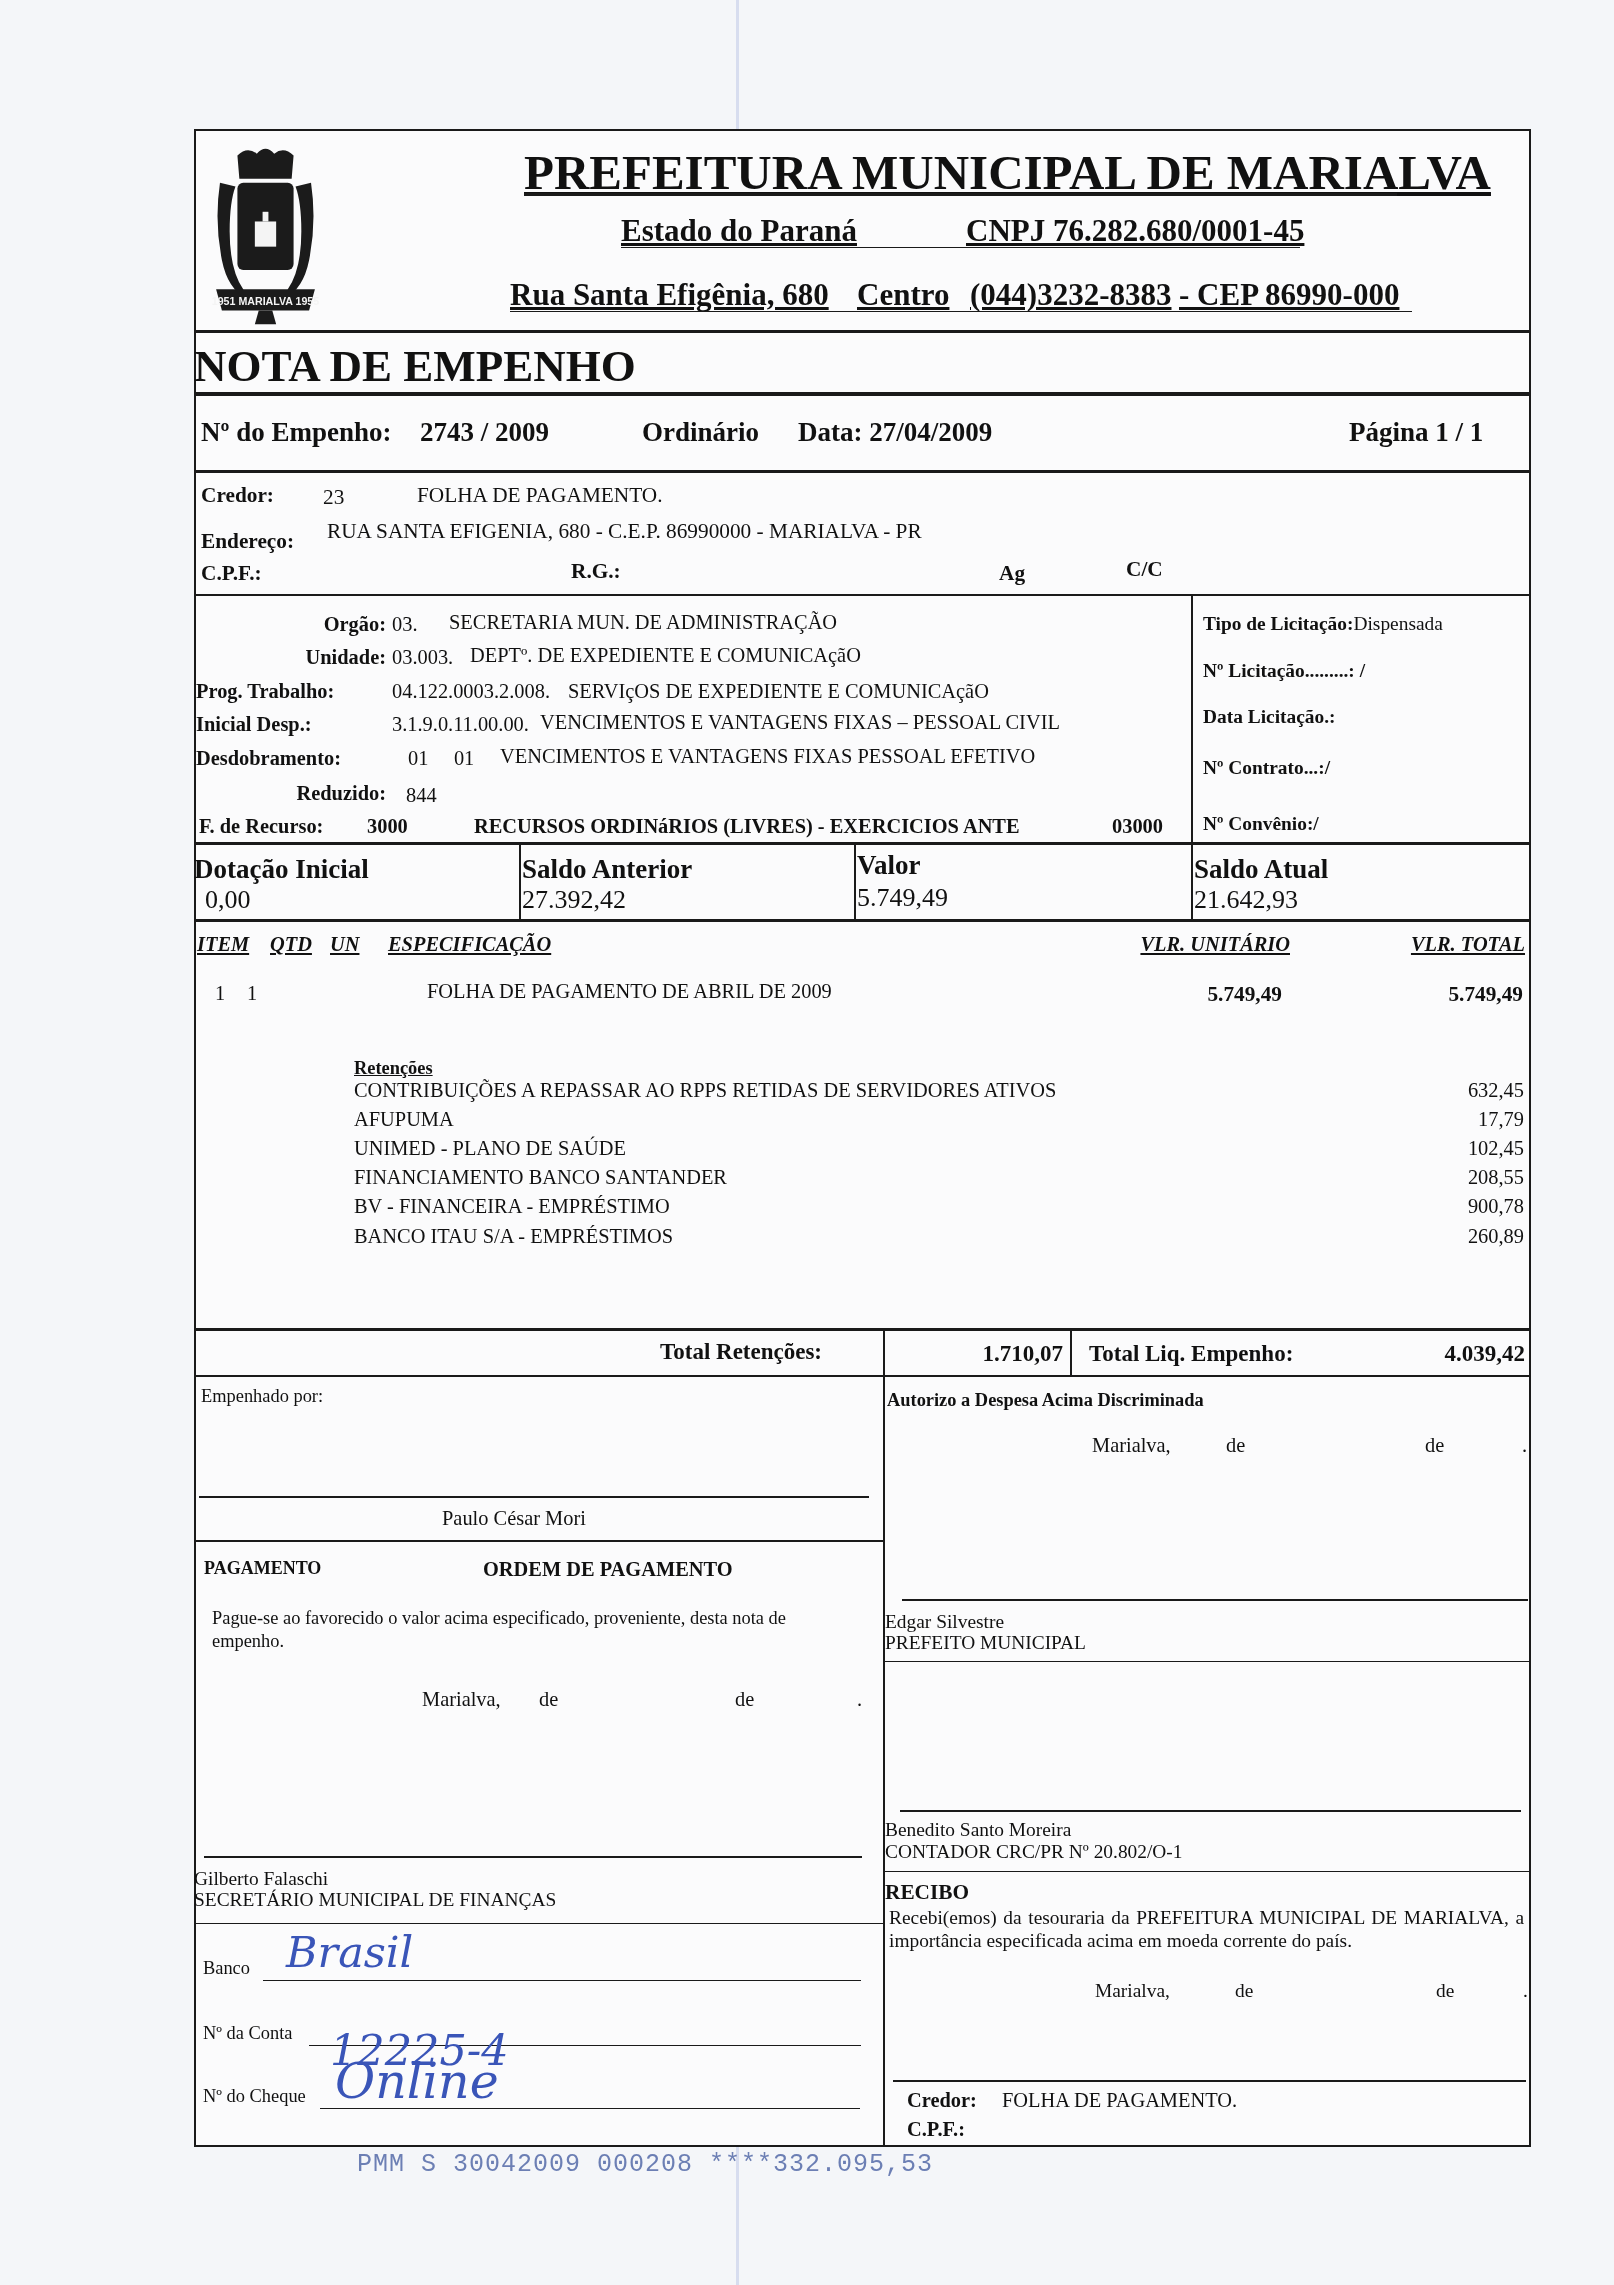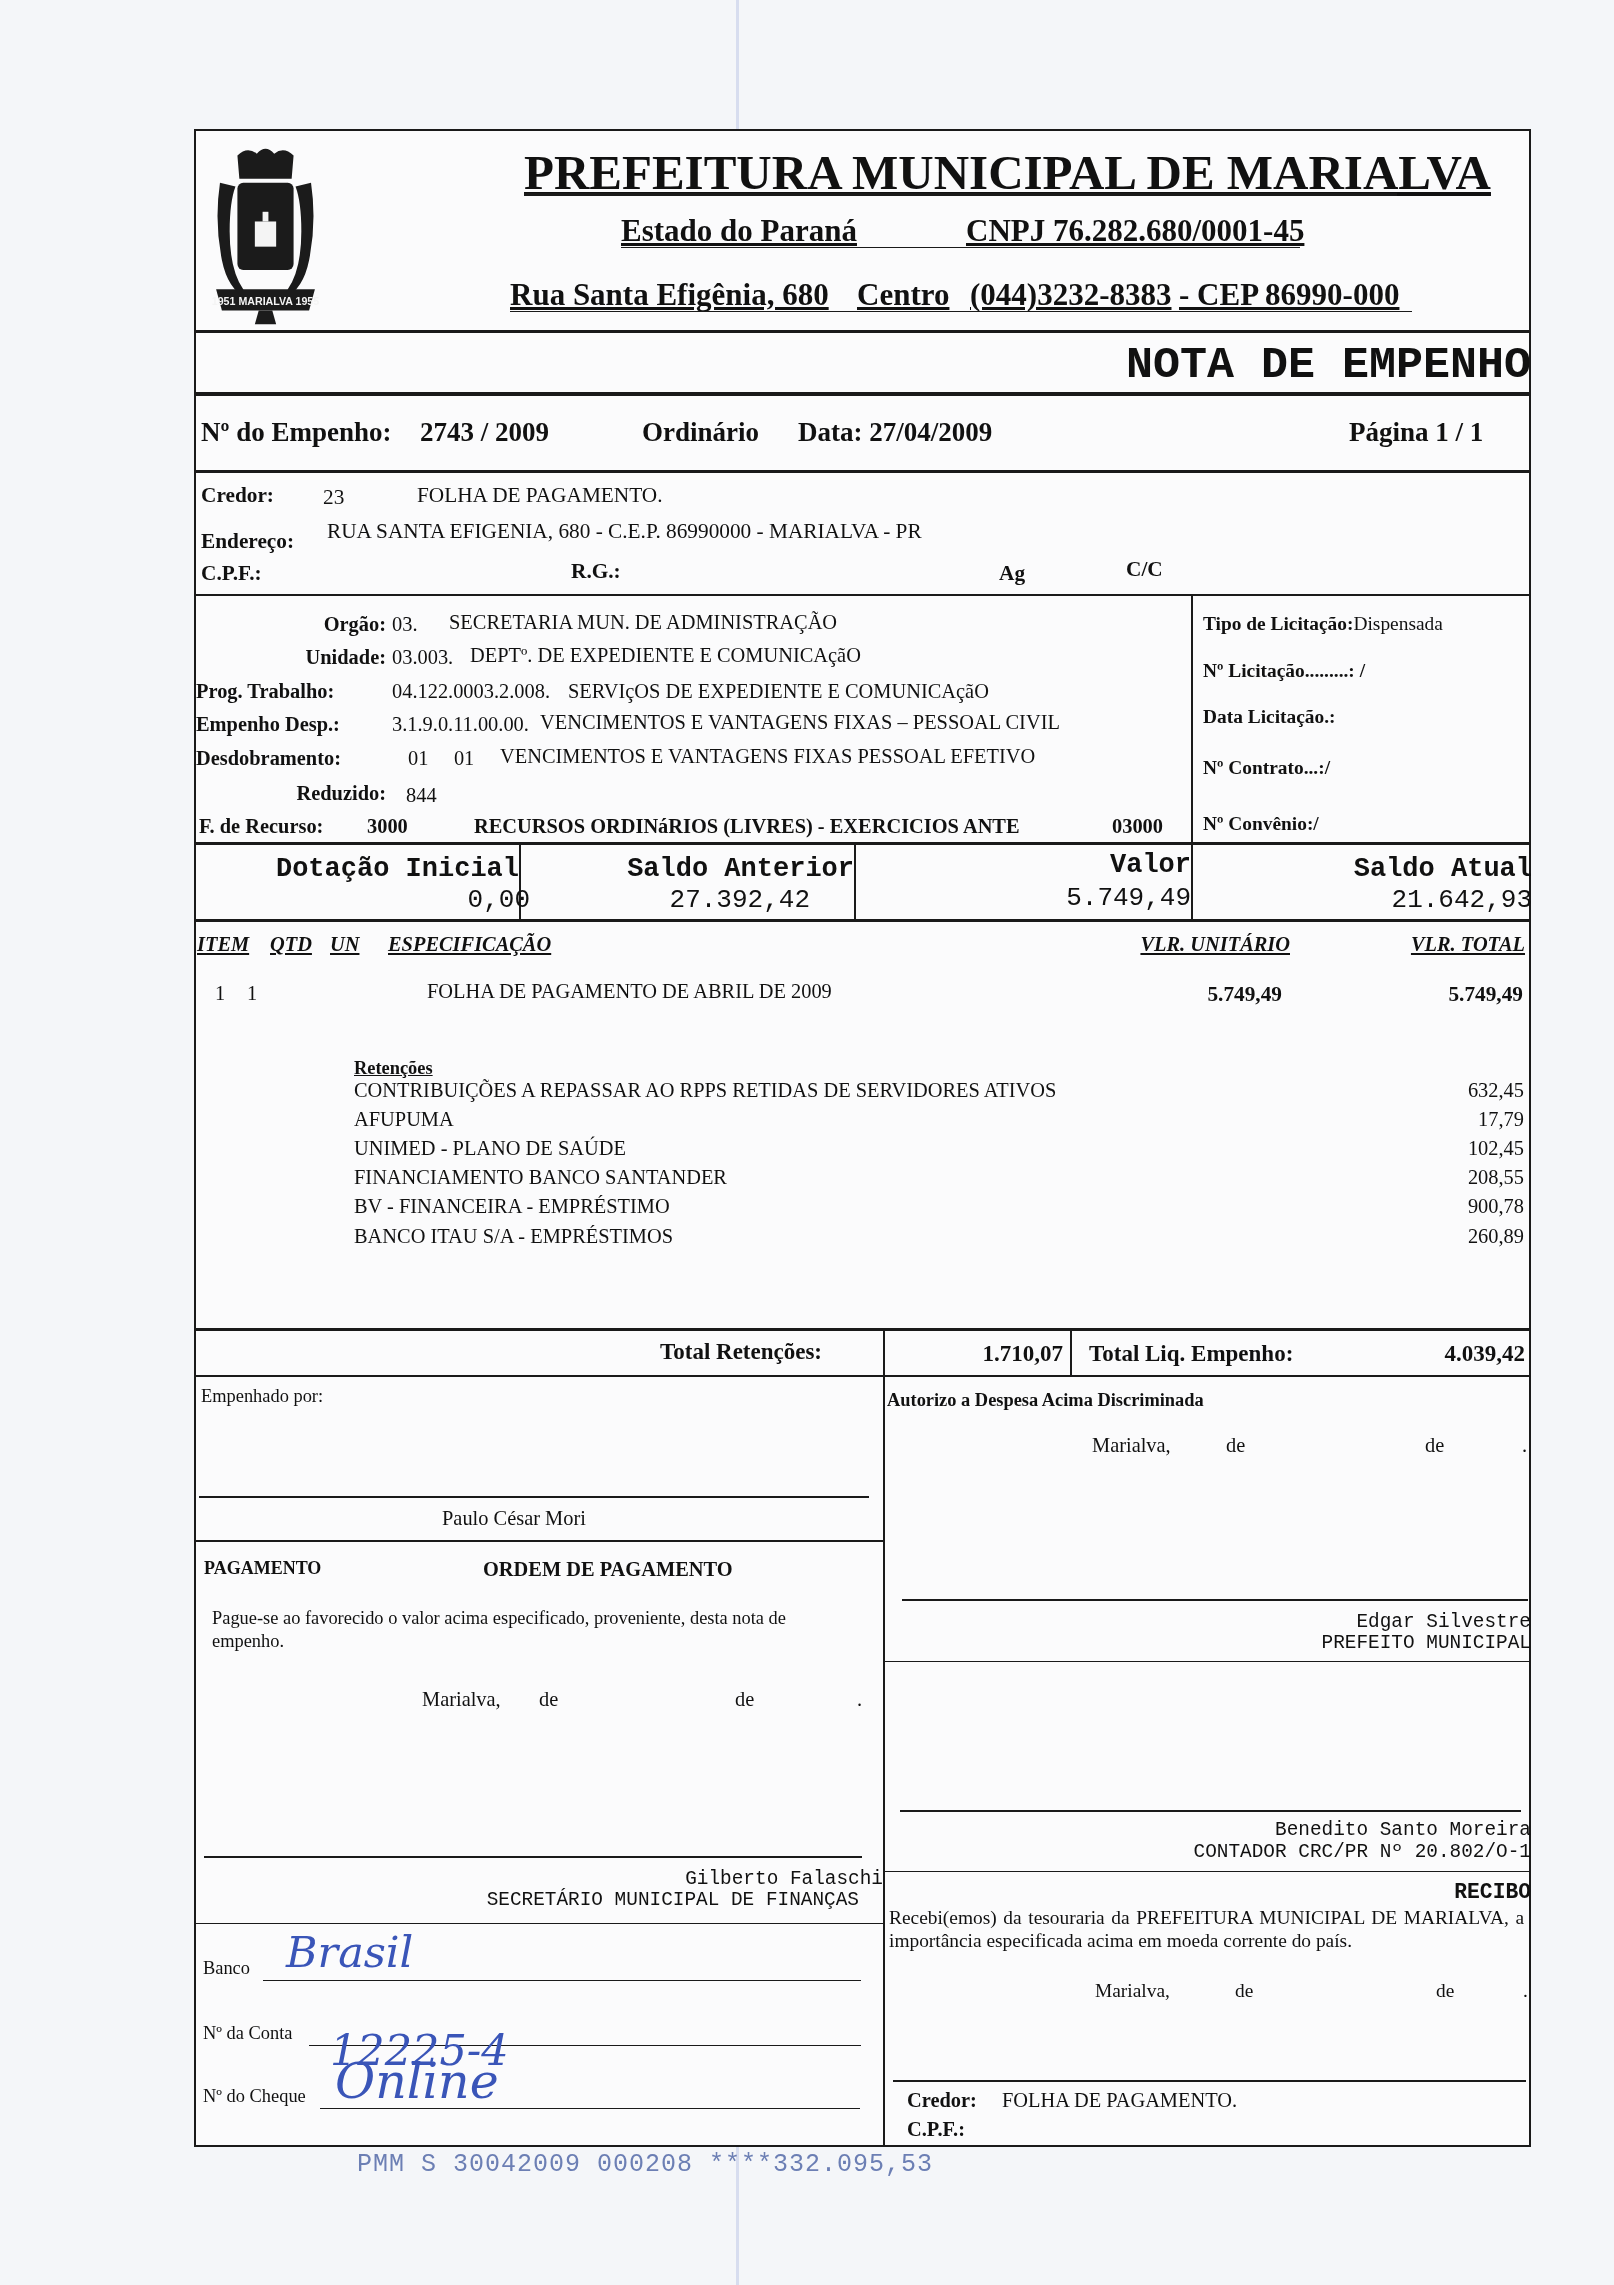--- a/index.html
+++ b/index.html
@@ -6,21 +6,21 @@
   body { width:1615px; height:2285px; background:#f4f6f9; position:relative; overflow:hidden;
          font-family:"Liberation Serif", serif; color:#111; }
   .abs { position:absolute; }
   .frame { position:absolute; left:194px; top:129px; width:1337px; height:2018px; border:2.9px solid #1a1a1a; background:#fbfbfc; box-sizing:border-box; }
   .hl { position:absolute; height:0; border-top:2.9px solid #1a1a1a; }
   .hl.thin { border-top-width:1.9px; }
   .vl { position:absolute; width:0; border-left:2.9px solid #1a1a1a; }
   .b { font-weight:bold; }
   .t { position:absolute; white-space:nowrap; }
   .u { text-decoration:underline; }
-  .center { text-align:right;font-family:Liberation Mono, monospace; }
+  .center { text-align:left; }
   .right { text-align:right; }
   .hand { font-family:"DejaVu Serif", serif; font-style:italic; color:#3a55b8; font-size:43px; }
   .stamp { font-family:"Liberation Mono", monospace; color:#6c7fb4; font-size:25px; letter-spacing:1px; }
   .scanline { position:absolute; left:736px; top:0; width:2.9px; height:2285px; background:rgba(160,175,220,0.35); }
 </style>
 </head>
 <body>
 
 <div class="scanline"></div>
 
@@ -82,21 +82,21 @@
   <div class="t" style="left:449px;top:611px;font-size:20.4px;">SECRETARIA MUN. DE ADMINISTRAÇÃO</div>
 
   <div class="t b right" style="left:194px;top:646px;width:192px;font-size:20.4px;">Unidade:</div>
   <div class="t" style="left:392px;top:646px;font-size:20.4px;">03.003.</div>
   <div class="t" style="left:470px;top:644px;font-size:20.4px;">DEPTº. DE EXPEDIENTE E COMUNICAçãO</div>
 
   <div class="t b" style="left:196px;top:680px;font-size:20.4px;">Prog. Trabalho:</div>
   <div class="t" style="left:392px;top:680px;font-size:20.4px;">04.122.0003.2.008.</div>
   <div class="t" style="left:568px;top:680px;font-size:20.4px;">SERVIçOS DE EXPEDIENTE E COMUNICAçãO</div>
 
-  <div class="t b" style="left:196px;top:713px;font-size:20.4px;">Empenho Desp.:</div>
+  <div class="t b" style="left:196px;top:713px;font-size:20.4px;">Inicial Desp.:</div>
   <div class="t" style="left:392px;top:713px;font-size:20.4px;">3.1.9.0.11.00.00.</div>
   <div class="t" style="left:540px;top:711px;font-size:20.4px;">VENCIMENTOS E VANTAGENS FIXAS – PESSOAL CIVIL</div>
 
   <div class="t b" style="left:196px;top:747px;font-size:20.4px;">Desdobramento:</div>
   <div class="t" style="left:408px;top:747px;font-size:20.4px;white-space:pre;">01     01</div>
   <div class="t" style="left:500px;top:745px;font-size:20.4px;">VENCIMENTOS E VANTAGENS FIXAS PESSOAL EFETIVO</div>
 
   <div class="t b right" style="left:194px;top:782px;width:192px;font-size:20.4px;">Reduzido:</div>
   <div class="t" style="left:406px;top:784px;font-size:20.4px;">844</div>
 

